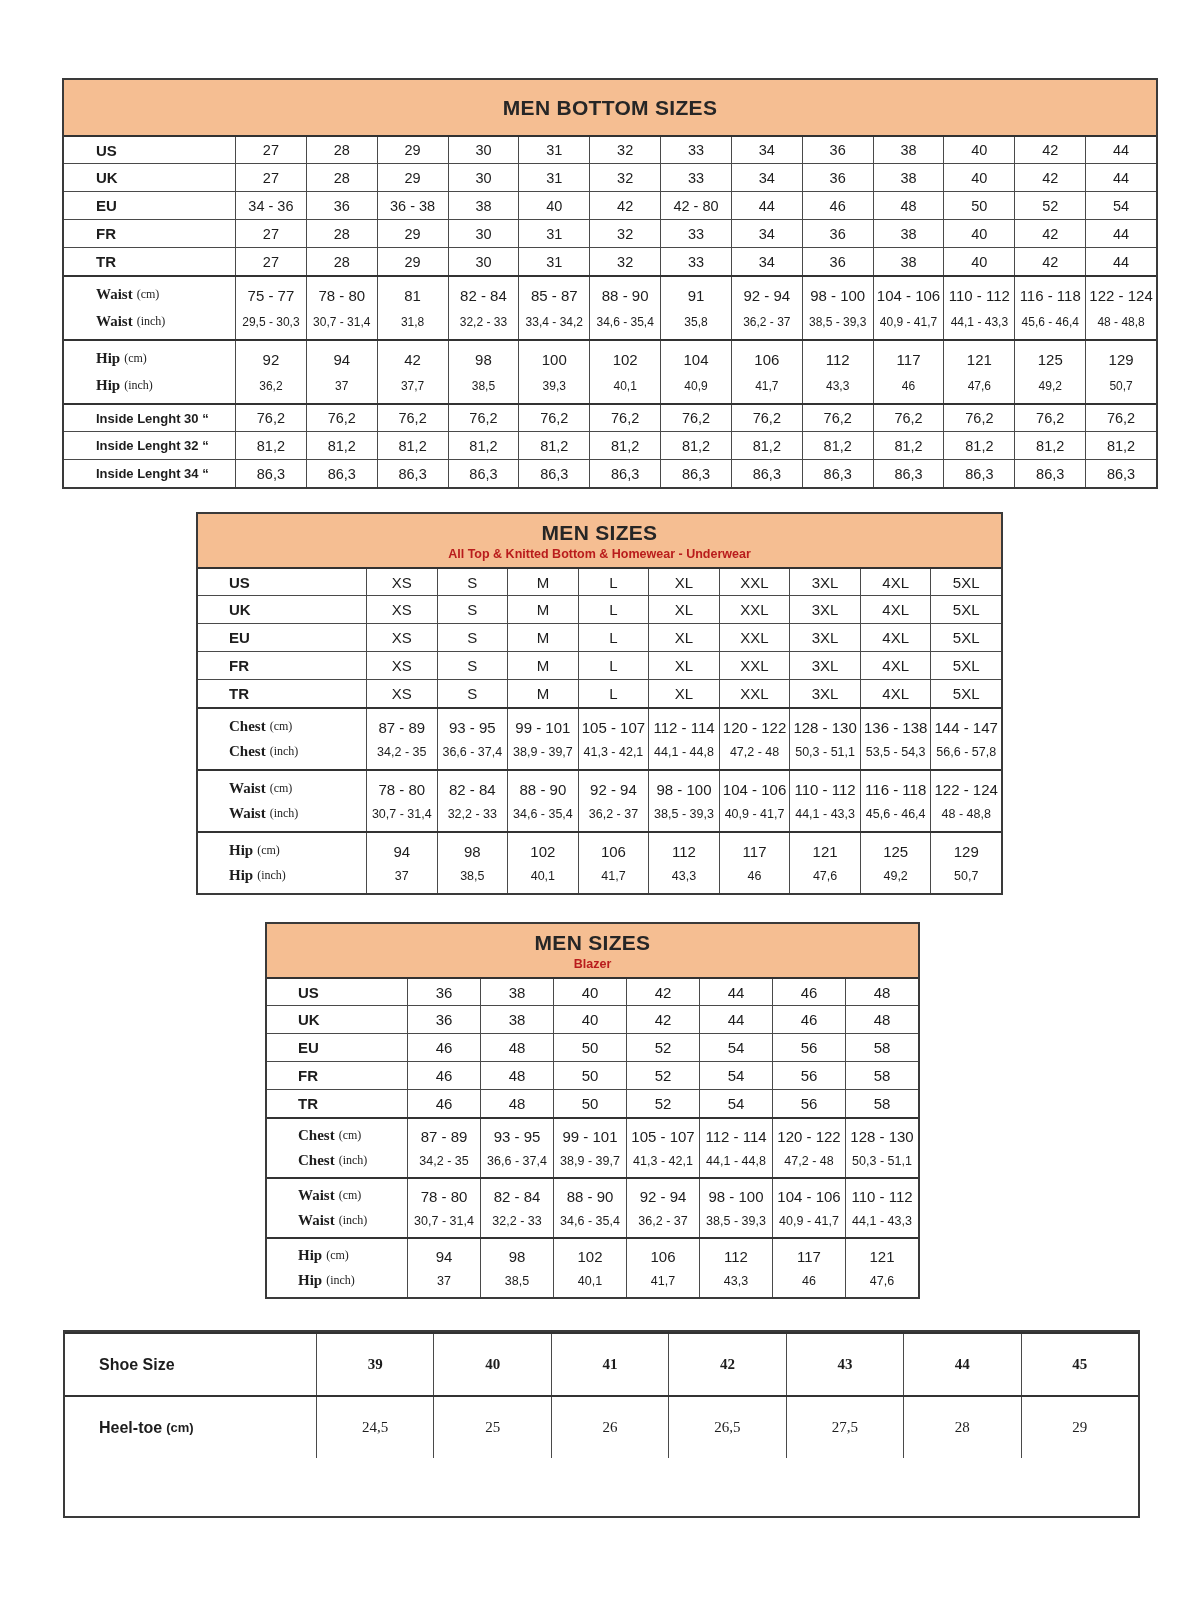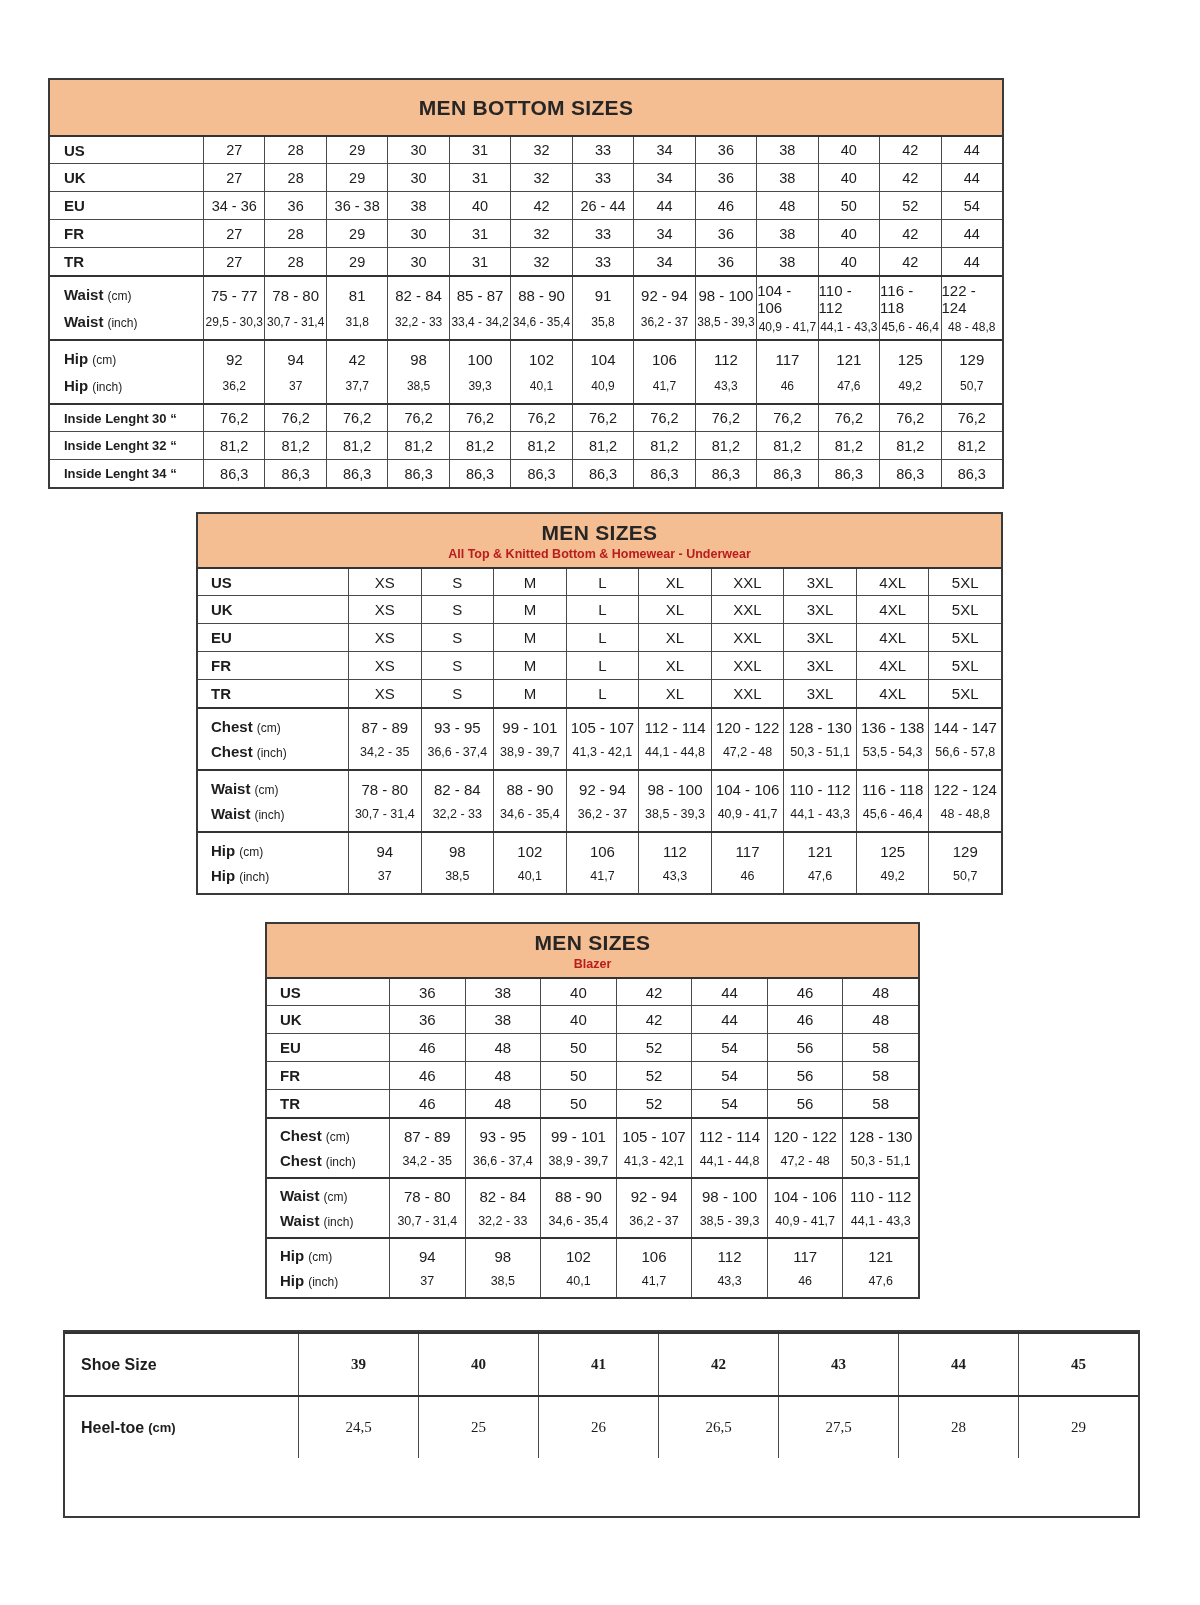--- a/index.html
+++ b/index.html
@@ -9,40 +9,40 @@
   }
   .size-table{
     position:absolute;background:#ffffff;border:2px solid #3a3a3a;box-sizing:border-box;
   }
   .thead{
     background:#F5BE92;display:flex;flex-direction:column;justify-content:center;align-items:center;
     box-sizing:border-box;
   }
   .title{font-size:21px;font-weight:700;letter-spacing:.3px;color:#262626;}
   .subtitle{font-size:12.5px;font-weight:700;margin-top:2px;color:#b91c1c;}
-  .row{display:grid;box-sizing:border-box;border-top:1.5px solid #4a4a4a;}
+  .row{display:grid;box-sizing:border-box;border-top:1.5px solid #4a4a4a;padding-left:18px;}
   .row.sep{border-top:2px solid #323232;}
   .row > div{display:flex;box-sizing:border-box;overflow:hidden;}
   .row > div + div{border-left:1.5px solid #4a4a4a;}
   
   .row.single > div.val{align-items:center;justify-content:center;font-size:15px;}
   .row.single > div.label{align-items:center;justify-content:flex-start;}
   .lbl{font-weight:700;font-size:15px;}
   .unit{font-size:12px;font-weight:400;margin-left:4px;}
   .label.small .lbl{font-size:13px;}
   .bold-vals .val{font-weight:700;}
   
   .row.double > div{flex-direction:column;justify-content:space-evenly;}
   .row.double > div.label{align-items:flex-start;}
   .row.double > div.val{align-items:center;}
   .line-top{font-size:15px;}
   .line-bot{font-size:12px;}
-  .lab-line{display:flex;align-items:flex-end;}
+  .lab-line{display:flex;align-items:center;font-family:Liberation Serif, serif;}
   
-  .t1{left:48px;top:78px;width:956px;height:411px;}
+  .t1{left:62px;top:78px;width:1096px;height:411px;}
   .t1 .thead{height:55px;}
   .t1 .row{grid-template-columns:153px repeat(13,1fr);}
   .t1 .row.single{height:28px;}
   .t1 .row.double{height:64px;}
   .t1 .label{padding-left:14px;}
   .t1 .row.single .val{font-size:14.5px;}
   
   .t2{left:196px;top:512px;width:807px;height:383px;}
   .t2 .thead{height:53px;}
   .t2 .row{grid-template-columns:150px repeat(9,1fr);}
@@ -115,21 +115,21 @@
       <div class="row single">
         <div class="label">
           <span class="lbl">EU</span>
         </div>
         <div class="val">34 - 36</div>
         <div class="val">36</div>
         <div class="val">36 - 38</div>
         <div class="val">38</div>
         <div class="val">40</div>
         <div class="val">42</div>
-        <div class="val">26 - 44</div>
+        <div class="val">42 - 80</div>
         <div class="val">44</div>
         <div class="val">46</div>
         <div class="val">48</div>
         <div class="val">50</div>
         <div class="val">52</div>
         <div class="val">54</div>
       </div>
       <div class="row single">
         <div class="label">
           <span class="lbl">FR</span>

